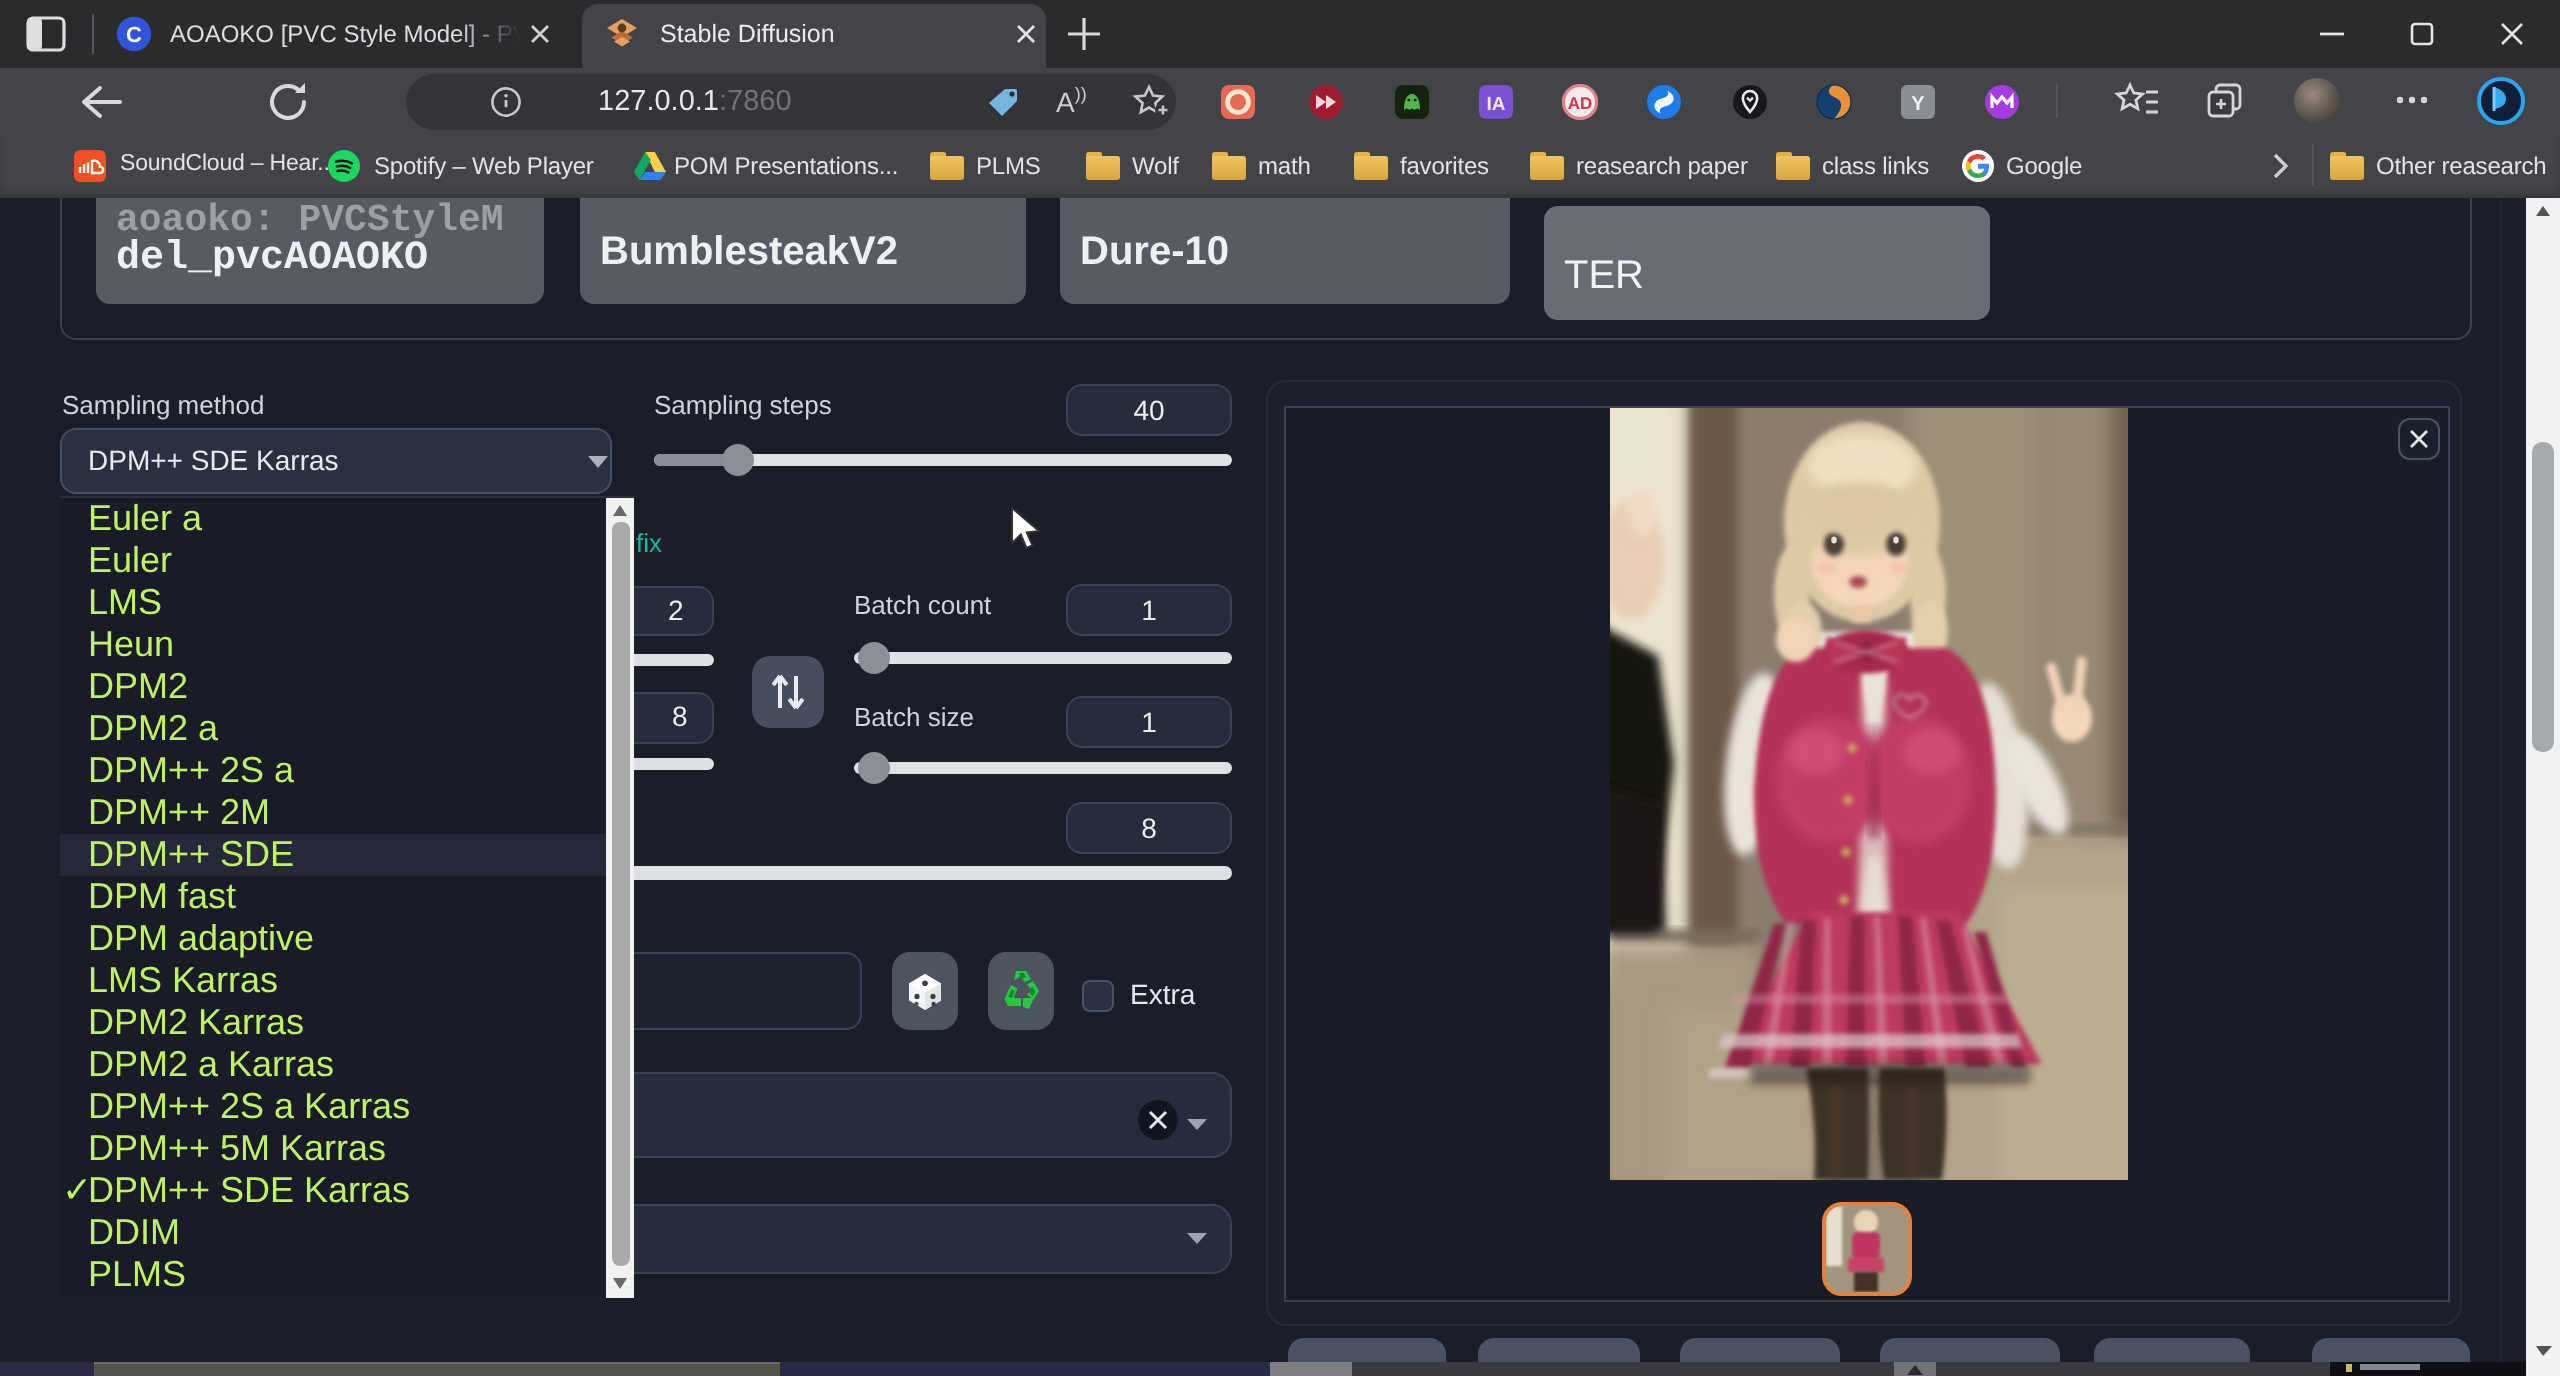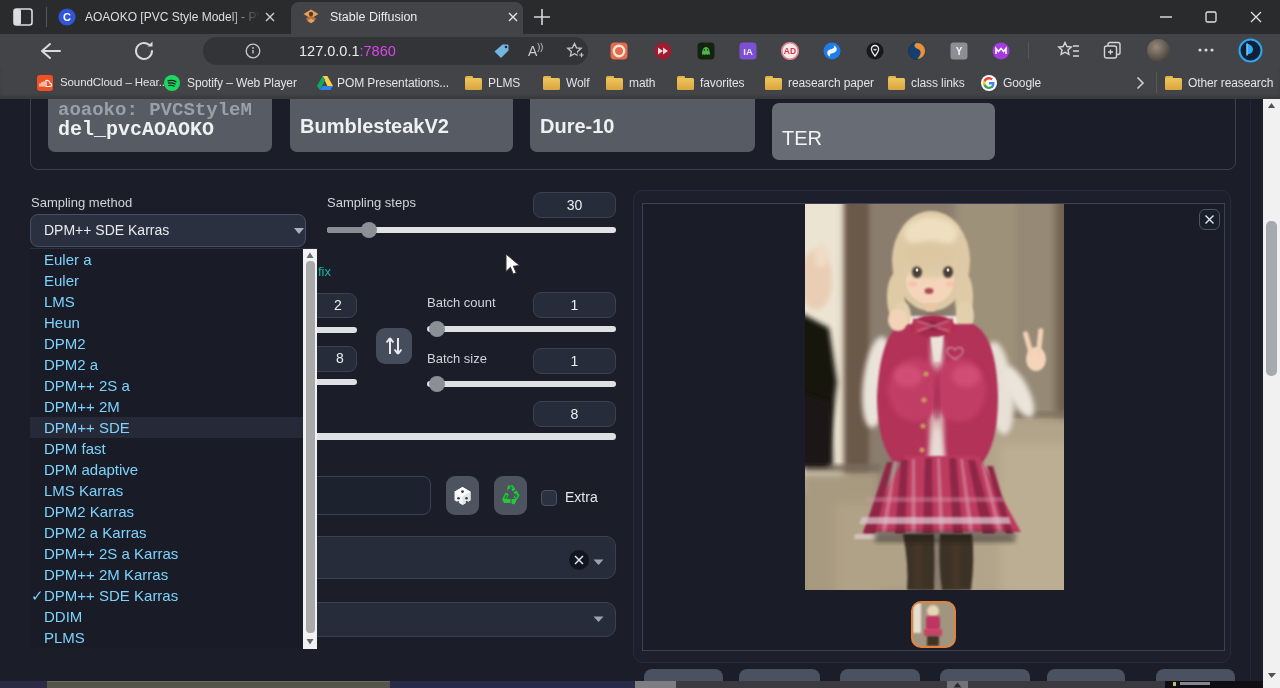--- a/index.html
+++ b/index.html
@@ -62,21 +62,21 @@
       <path d="M20 11a8 8 0 1 1-2.9-6.2" fill="none" stroke="#d9dadc" stroke-width="2" stroke-linecap="round"></path>
       <path d="M20.5 1.5v5h-5z" fill="#d9dadc"></path>
     </svg>
 
   <div class="abs" style="left:203px;top:37px;width:385px;height:28px;background:#333437;border-radius:14px;"></div>
   <svg class="abs" style="left:245px;top:43px" width="16" height="16" viewBox="0 0 16 16">
       <circle cx="8" cy="8" r="6.8" fill="none" stroke="#c7c8ca" stroke-width="1.3"></circle>
       <path d="M8 7v3.6" stroke="#c7c8ca" stroke-width="1.4"></path>
       <circle cx="8" cy="4.9" r="0.9" fill="#c7c8ca"></circle>
     </svg>
-  <div class="abs" style="left:299px;top:43px;font-size:14.5px;color:#e7e8ea;">127.0.0.1<span style="color:#d946ef">:7860</span></div>
+  <div class="abs" style="left:299px;top:43px;font-size:14.5px;color:#e7e8ea;">127.0.0.1<span style="color:#737373">:7860</span></div>
   <svg class="abs" style="left:492px;top:42px" width="19" height="19" viewBox="0 0 19 19">
       <path d="M10.5 2.5h5a1 1 0 0 1 1 1v5L9 16 2.5 9.5Z" fill="#74b6dd" transform="rotate(0 9 9)"></path>
       <circle cx="14" cy="5" r="1.3" fill="#2b2c30"></circle>
     </svg>
   <div class="abs" style="left:528px;top:42px;font-size:14px;color:#cbccce;">A<span style="font-size:9px;vertical-align:6px">))</span></div>
   <svg class="abs" style="left:566px;top:42px" width="20" height="18" viewBox="0 0 20 18">
       <path d="M8.5 1.5l2 4.3 4.7.5-3.5 3.2.9 4.6-4.1-2.3-4.1 2.3.9-4.6L1.7 6.3l4.7-.5z" fill="none" stroke="#c7c8ca" stroke-width="1.3"></path>
       <circle cx="15.5" cy="13" r="4" fill="#333437"></circle>
       <path d="M15.5 10.8v4.4M13.3 13h4.4" stroke="#c7c8ca" stroke-width="1.2"></path>
     </svg>
@@ -210,21 +210,21 @@
     <div class="abs" style="left:530px;top:-16px;width:225px;height:69px;background:#575c64;border-radius:7px;">
        <div style="margin:32px 0 0 10px;font-size:20px;font-weight:bold;color:#eef0f2;">Dure-10</div>
     </div>
     <div class="abs" style="left:772px;top:4px;width:223px;height:57px;background:#686d75;border-radius:7px;">
        <div style="margin:24px 0 0 10px;font-size:20px;font-weight:normal;color:#f2f3f5;">TER</div>
     </div>
   </div>
 
   <div class="abs" style="left:31px;top:195px;font-size:13px;color:#cfd3da;">Sampling method</div>
   <div class="abs" style="left:327px;top:195px;font-size:13px;color:#cfd3da;">Sampling steps</div>
-  <div class="abs" style="left:533px;top:192px;width:83px;height:26px;background:#262c3a;border:1px solid #3a4152;border-radius:8px;color:#eceef1;font-size:14px;text-align:center;line-height:24px;">30</div>
+  <div class="abs" style="left:533px;top:192px;width:83px;height:26px;background:#262c3a;border:1px solid #3a4152;border-radius:8px;color:#eceef1;font-size:14px;text-align:center;line-height:24px;">40</div>
 
   <div class="abs" style="left:327px;top:227px;width:289px;height:6px;background:#e2e2e6;border-radius:3px;"></div>
   <div class="abs" style="left:327px;top:227px;width:42px;height:6px;background:#8a8d93;border-radius:3px;"></div>
   <div class="abs" style="left:361px;top:222px;width:16px;height:16px;background:#8b8f96;border-radius:50%;"></div>
 
   <div class="abs" style="left:318px;top:264px;font-size:13px;color:#14b8a6;">fix</div>
 
   <div class="abs" style="left:300px;top:293px;width:57px;height:25px;background:#262c3a;border:1px solid #3a4152;border-radius:8px;"></div>
   <div class="abs" style="left:334px;top:297px;font-size:14px;color:#eceef1;">2</div>
   <div class="abs" style="left:300px;top:327px;width:57px;height:6px;background:#dfe0e4;border-radius:3px;"></div>
@@ -295,41 +295,41 @@
       <path d="M0.5 0.5L5.5 6l5-5.5z" fill="#9aa3b2"></path>
     </svg>
 
   <div class="abs" style="left:30px;top:214px;width:276px;height:33px;background:#2a303f;border:1px solid #464f63;border-radius:8px;"></div>
   <div class="abs" style="left:44px;top:222px;font-size:14px;color:#e8eaed;">DPM++ SDE Karras</div>
   <svg class="abs" style="left:293px;top:227px" width="12" height="8" viewBox="0 0 12 8">
       <path d="M1 1l5 6 5-6z" fill="#aab0bc"></path>
     </svg>
 
   <style>
-    #ddlist{font-size:15px;color:#7dd3fc;}
+    #ddlist{font-size:18px;color:#bef264;}
     #ddlist .it{height:21px;line-height:21px;padding-left:14px;white-space:nowrap;}
   </style>
   <div class="abs" id="ddlist" style="left:30px;top:248px;width:287px;height:400px;background:#191b26;border-top:1px solid #2a3040;">
     <div style="position:absolute;left:0;top:0;width:273px;">
       <div class="it">Euler a</div>
       <div class="it">Euler</div>
       <div class="it">LMS</div>
       <div class="it">Heun</div>
       <div class="it">DPM2</div>
       <div class="it">DPM2 a</div>
       <div class="it">DPM++ 2S a</div>
       <div class="it">DPM++ 2M</div>
       <div class="it" style="background:#262a38;">DPM++ SDE</div>
       <div class="it">DPM fast</div>
       <div class="it">DPM adaptive</div>
       <div class="it">LMS Karras</div>
       <div class="it">DPM2 Karras</div>
       <div class="it">DPM2 a Karras</div>
       <div class="it">DPM++ 2S a Karras</div>
-      <div class="it">DPM++ 2M Karras</div>
+      <div class="it">DPM++ 5M Karras</div>
       <div class="it" style="padding-left:0;"><span style="display:inline-block;width:14px;padding-left:1px;">✓</span>DPM++ SDE Karras</div>
       <div class="it">DDIM</div>
       <div class="it">PLMS</div>
     </div>
 
     <div style="position:absolute;right:0;top:0;width:14px;height:400px;background:#f1f1f1;"></div>
     <svg style="position:absolute;right:3px;top:3px" width="8" height="7" viewBox="0 0 8 7">
         <path d="M4 0.5L7.5 6H0.5z" fill="#66696f"></path>
       </svg>
     <svg style="position:absolute;right:3px;bottom:3px" width="8" height="7" viewBox="0 0 8 7">

